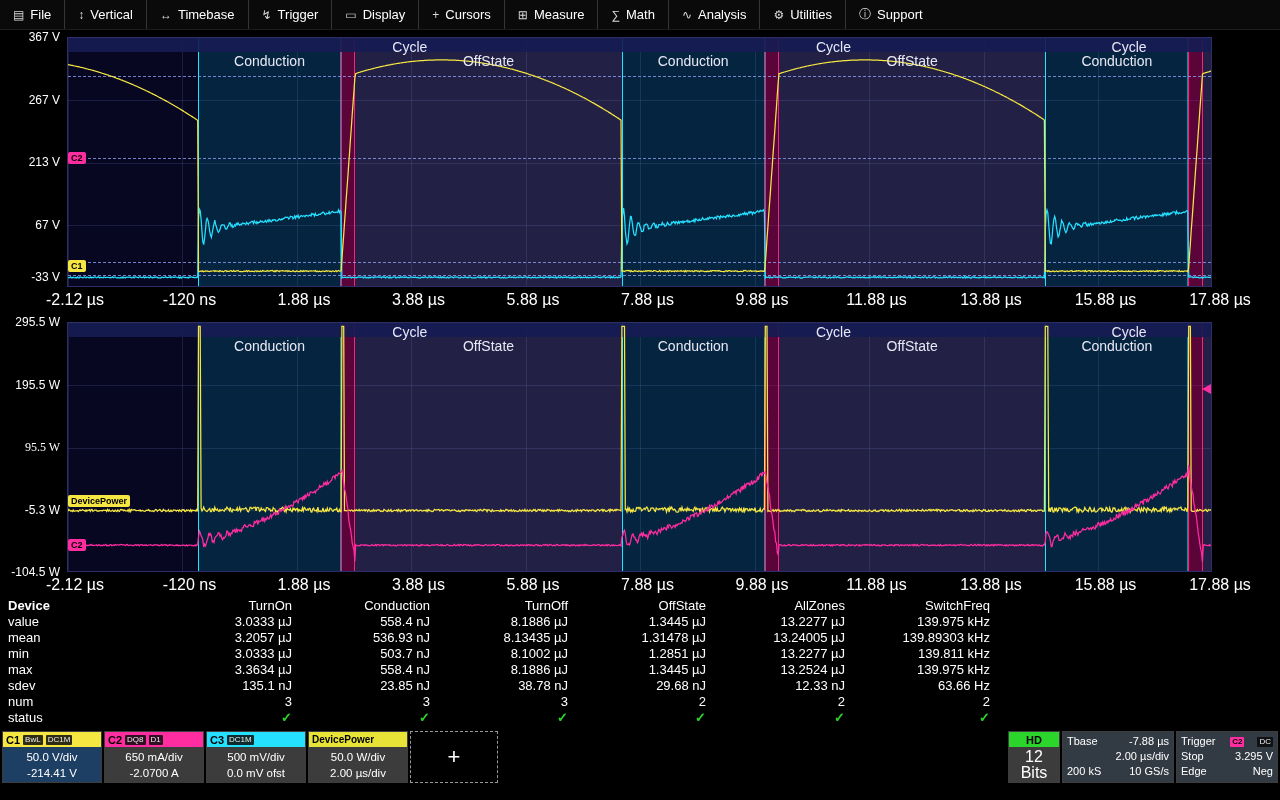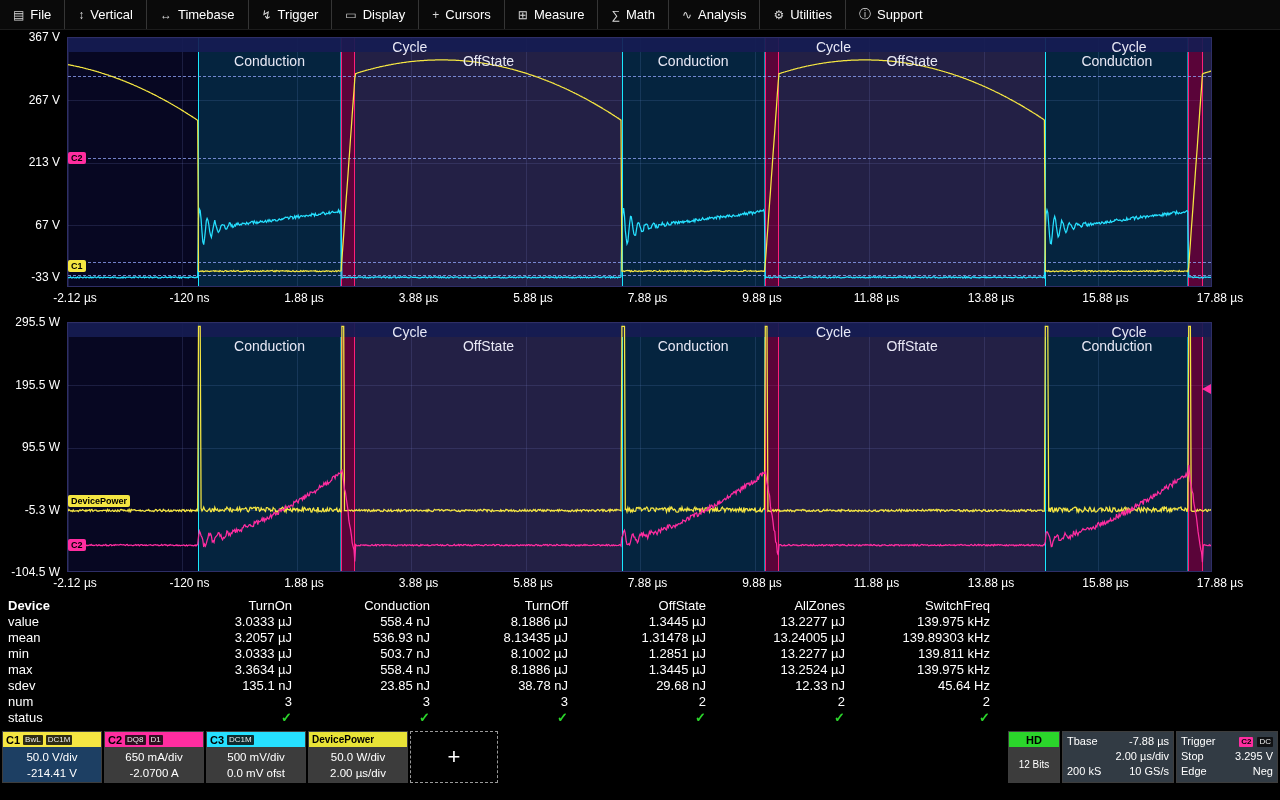--- a/index.html
+++ b/index.html
@@ -15,21 +15,21 @@
   .mi-icon{font-size:12px;color:#d8d8d8}
 
   
   .grid-panel{position:absolute;left:0;width:1280px}
   .plot{position:absolute;left:67px;width:1145px;height:250px;top:7px;background:#070722;
     border:1px solid #2e2e66;overflow:hidden;
     background-image:
       repeating-linear-gradient(to right, rgba(110,120,190,.20) 0 1px, transparent 1px 114.5px),
       repeating-linear-gradient(to bottom, rgba(110,120,190,.20) 0 1px, transparent 1px 62.5px);}
   .ylab{position:absolute;left:0;width:60px;text-align:right;font-size:12px;color:#fff;line-height:14px}
-  .xlab{position:absolute;top:261px;font-size:12px;color:#fff;transform:translateX(-50%);white-space:nowrap}
+  .xlab{position:absolute;top:261px;font-size:16px;color:#fff;transform:translateX(-50%);white-space:nowrap}
   .zone{position:absolute;top:0;height:100%;z-index:1}
   .zone.cond{background:rgba(0,185,210,0.17);border-left:1.5px solid #19e8ff;border-right:1px solid rgba(25,232,255,.55)}
   .zone.off{background:rgba(135,125,195,0.22)}
   .zone.toff{background:rgba(225,0,95,0.38);border-left:1px solid #ff1e78;border-right:1px solid #ff1e78}
   .cycleband{position:absolute;left:0;top:0;width:100%;height:14px;background:rgba(22,28,82,0.92);z-index:2}
   .zlabel{position:absolute;font-size:14px;color:#e8e8f5;transform:translateX(-50%);white-space:nowrap;z-index:5}
   .dline{position:absolute;left:0;width:100%;height:0;border-top:1px dashed rgba(150,170,255,.75);z-index:3}
   .traces{position:absolute;left:0;top:0;z-index:4}
   .marker{position:absolute;left:0;transform:translateY(-50%);font-size:9px;font-weight:bold;color:#000;
     padding:0 3px;line-height:12px;border-radius:2px;z-index:6;white-space:nowrap}
@@ -46,23 +46,23 @@
   
   .dock{position:absolute;left:0;top:731px;width:1280px;height:53px;background:#000}
   .dbox{position:absolute;top:0;height:52px;background:#262626;border:1px solid #3d3d3d;overflow:hidden}
   .dhead{height:15px;display:flex;align-items:center;gap:3px;padding:0 3px;font-size:11px;font-weight:bold;color:#000}
   .dtitle{white-space:nowrap}
   .badge{font-size:8px;font-weight:normal;background:rgba(10,10,10,.85);color:#eee;padding:0 2px;border-radius:1px;line-height:10px}
   .dbody{height:36px;padding:2px 3px;font-size:11.5px;line-height:16px;color:#fff;background:#3c3c3c;text-align:center}
   .c1body{background:#1d3f63}
   .addbox{background:#000;border:1px dashed #999;display:flex;align-items:center;justify-content:center;font-size:22px;color:#fff}
   .hdhead{justify-content:center}
-  .hdbody{display:flex;align-items:center;justify-content:center;font-size:10px}
+  .hdbody{display:flex;align-items:center;justify-content:center;font-size:16px}
   .tbasebox,.trigbox{background:#323b44;padding:2px 4px;font-size:11px;color:#fff}
-  .drow{display:flex;justify-content:space-between;align-items:center;line-height:15px;gap:4px}
+  .drow{display:flex;justify-content:space-between;align-items:center;line-height:15px;gap:13px}
   .drow .grow{margin-right:auto}
   .drow-r{text-align:right;line-height:15px}
 
   
   .footer{position:absolute;left:0;top:785px;width:1280px;height:15px;background:#101010;
     display:flex;align-items:center;padding-left:6px;font-size:11px;letter-spacing:1px}
   .brand-b{font-weight:bold;margin-right:5px}
 </style>
 </head>
 <body>
@@ -188,21 +188,21 @@
         <svg width="1145" height="250" class="traces">
           <path d="M0.0 188.2L0.9 186.4L1.7 187.3L2.6 188.1L3.4 187.7L4.3 188.5L5.2 187.0L6.0 188.3L6.9 188.2L7.7 187.8L8.6 187.8L9.4 187.6L10.3 188.5L11.2 187.5L12.0 186.8L12.9 187.7L13.7 187.2L14.6 186.5L15.5 187.2L16.3 187.6L17.2 188.3L18.0 186.9L18.9 188.2L19.8 187.2L20.6 187.3L21.5 186.7L22.3 188.4L23.2 186.6L24.0 186.5L24.9 188.4L25.8 187.7L26.6 187.0L27.5 187.0L28.3 187.1L29.2 188.3L30.1 187.9L30.9 188.3L31.8 187.5L32.6 187.5L33.5 187.6L34.3 188.0L35.2 187.1L36.1 187.4L36.9 187.4L37.8 187.2L38.6 188.5L39.5 186.4L40.4 188.1L41.2 186.8L42.1 188.1L42.9 188.4L43.8 187.8L44.7 187.1L45.5 188.3L46.4 188.3L47.2 187.1L48.1 188.1L48.9 188.6L49.8 186.9L50.7 188.0L51.5 188.4L52.4 186.5L53.2 186.4L54.1 187.1L55.0 186.8L55.8 187.8L56.7 187.1L57.5 187.8L58.4 187.8L59.3 188.0L60.1 186.6L61.0 188.6L61.8 186.5L62.7 188.5L63.5 186.4L64.4 187.0L65.3 186.8L66.1 186.6L67.0 186.9L67.8 187.6L68.7 187.6L69.6 187.5L70.4 187.4L71.3 187.8L72.1 187.0L73.0 188.2L73.9 187.7L74.7 187.5L75.6 188.0L76.4 188.4L77.3 188.2L78.1 187.4L79.0 187.2L79.9 187.6L80.7 186.6L81.6 187.9L82.4 187.6L83.3 188.2L84.2 188.1L85.0 187.8L85.9 188.6L86.7 187.7L87.6 186.5L88.5 186.7L89.3 188.2L90.2 187.4L91.0 187.0L91.9 186.4L92.7 187.5L93.6 188.5L94.5 188.3L95.3 186.4L96.2 187.4L97.0 187.2L97.9 188.6L98.8 187.8L99.6 187.8L100.5 186.7L101.3 188.6L102.2 188.5L103.0 187.1L103.9 188.4L104.8 188.0L105.6 187.0L106.5 187.1L107.3 187.2L108.2 188.2L109.1 187.3L109.9 187.2L110.8 188.4L111.6 187.0L112.5 187.8L113.4 188.5L114.2 186.6L115.1 187.1L115.9 186.7L116.8 188.4L117.6 188.5L118.5 186.9L119.4 187.7L120.2 187.0L121.1 187.5L121.9 188.4L122.8 186.6L123.7 188.4L124.5 187.2L125.4 187.3L126.2 187.7L127.1 187.2L128.0 188.1L128.8 186.5L129.7 187.7L130.5 3.4L131.4 3.4L132.2 3.4L133.1 185.5L134.0 188.0L134.8 186.6L135.7 184.2L136.5 186.5L137.4 187.4L138.3 188.2L139.1 188.5L140.0 187.3L140.8 186.4L141.7 185.5L142.6 188.6L143.4 188.6L144.3 185.8L145.1 186.0L146.0 188.8L146.8 184.3L147.7 186.8L148.6 187.2L149.4 186.0L150.3 188.1L151.1 188.5L152.0 186.7L152.9 187.8L153.7 187.1L154.6 186.7L155.4 187.8L156.3 188.2L157.2 185.9L158.0 186.3L158.9 184.2L159.7 185.6L160.6 186.2L161.4 187.7L162.3 184.4L163.2 188.2L164.0 188.9L164.9 186.3L165.7 187.0L166.6 187.2L167.5 187.1L168.3 187.2L169.2 184.8L170.0 187.9L170.9 186.8L171.7 184.5L172.6 188.0L173.5 185.9L174.3 185.6L175.2 186.1L176.0 185.9L176.9 185.7L177.8 184.8L178.6 185.9L179.5 188.3L180.3 188.8L181.2 187.4L182.1 184.4L182.9 184.3L183.8 185.7L184.6 185.5L185.5 184.4L186.3 184.7L187.2 184.2L188.1 187.8L188.9 184.5L189.8 184.3L190.6 184.7L191.5 188.2L192.4 187.6L193.2 184.9L194.1 186.7L194.9 186.6L195.8 186.1L196.7 187.5L197.5 188.4L198.4 184.5L199.2 184.5L200.1 185.1L200.9 186.6L201.8 186.0L202.7 188.2L203.5 187.4L204.4 187.9L205.2 184.6L206.1 185.8L207.0 186.0L207.8 188.9L208.7 188.1L209.5 188.9L210.4 187.3L211.3 187.1L212.1 185.6L213.0 186.3L213.8 185.0L214.7 184.2L215.5 185.4L216.4 188.3L217.3 186.5L218.1 188.8L219.0 184.4L219.8 186.5L220.7 186.6L221.6 187.1L222.4 185.7L223.3 188.2L224.1 188.7L225.0 185.2L225.9 186.7L226.7 185.7L227.6 187.4L228.4 185.9L229.3 185.4L230.1 188.4L231.0 186.5L231.9 187.7L232.7 187.3L233.6 188.1L234.4 184.9L235.3 187.9L236.2 184.4L237.0 185.2L237.9 187.0L238.7 187.3L239.6 186.0L240.4 187.0L241.3 185.2L242.2 185.6L243.0 189.0L243.9 189.1L244.7 186.1L245.6 185.1L246.5 187.7L247.3 187.9L248.2 187.0L249.0 188.7L249.9 184.1L250.8 188.6L251.6 188.2L252.5 187.9L253.3 188.8L254.2 188.0L255.0 184.8L255.9 188.7L256.8 188.7L257.6 186.8L258.5 188.0L259.3 185.2L260.2 188.1L261.1 187.9L261.9 185.2L262.8 185.6L263.6 186.4L264.5 188.1L265.4 188.2L266.2 186.6L267.1 186.5L267.9 186.8L268.8 185.2L269.6 188.5L270.5 188.8L271.4 186.5L272.2 188.4L273.1 188.7L273.9 3.4L274.8 3.4L275.7 3.4L276.5 187.5L277.4 187.5L278.2 187.8L279.1 187.4L280.0 187.5L280.8 187.1L281.7 187.3L282.5 187.9L283.4 186.9L284.2 187.2L285.1 188.4L286.0 187.6L286.8 187.1L287.7 187.6L288.5 186.7L289.4 187.6L290.3 187.7L291.1 186.5L292.0 188.0L292.8 187.2L293.7 186.8L294.6 187.7L295.4 187.2L296.3 186.7L297.1 188.1L298.0 186.7L298.8 187.0L299.7 188.4L300.6 186.5L301.4 186.9L302.3 188.5L303.1 188.4L304.0 187.2L304.9 188.3L305.7 186.6L306.6 188.1L307.4 187.3L308.3 188.0L309.2 186.8L310.0 187.1L310.9 186.8L311.7 187.5L312.6 188.5L313.4 188.0L314.3 188.6L315.2 188.3L316.0 186.4L316.9 186.9L317.7 187.6L318.6 188.2L319.5 188.5L320.3 186.8L321.2 188.0L322.0 187.9L322.9 186.5L323.7 188.5L324.6 188.4L325.5 187.8L326.3 187.2L327.2 187.5L328.0 187.7L328.9 186.7L329.8 188.3L330.6 186.5L331.5 187.7L332.3 188.6L333.2 186.9L334.1 188.1L334.9 187.4L335.8 186.8L336.6 186.5L337.5 186.5L338.3 188.4L339.2 187.3L340.1 188.1L340.9 187.1L341.8 187.0L342.6 188.0L343.5 187.1L344.4 186.9L345.2 186.8L346.1 188.2L346.9 187.4L347.8 187.2L348.7 186.6L349.5 187.9L350.4 187.8L351.2 187.8L352.1 187.2L352.9 187.2L353.8 187.9L354.7 188.1L355.5 187.4L356.4 187.5L357.2 187.2L358.1 188.3L359.0 186.8L359.8 188.3L360.7 186.6L361.5 187.4L362.4 187.8L363.3 188.1L364.1 188.6L365.0 188.5L365.8 187.1L366.7 186.4L367.5 187.1L368.4 186.9L369.3 186.9L370.1 186.7L371.0 186.5L371.8 187.8L372.7 187.3L373.6 186.5L374.4 186.9L375.3 188.1L376.1 187.3L377.0 187.6L377.8 186.7L378.7 186.8L379.6 186.6L380.4 187.3L381.3 186.9L382.1 187.9L383.0 187.9L383.9 187.0L384.7 187.3L385.6 187.0L386.4 186.7L387.3 187.4L388.2 187.9L389.0 188.4L389.9 188.3L390.7 187.3L391.6 188.5L392.4 188.5L393.3 187.3L394.2 187.1L395.0 187.9L395.9 187.4L396.7 188.3L397.6 186.7L398.5 186.9L399.3 187.3L400.2 186.9L401.0 187.8L401.9 186.9L402.8 187.5L403.6 187.7L404.5 187.1L405.3 187.9L406.2 187.7L407.0 186.7L407.9 188.1L408.8 188.6L409.6 187.0L410.5 186.9L411.3 187.6L412.2 186.4L413.1 187.0L413.9 187.6L414.8 188.0L415.6 186.4L416.5 186.4L417.4 186.9L418.2 186.9L419.1 188.5L419.9 186.7L420.8 186.8L421.6 187.1L422.5 188.3L423.4 188.6L424.2 186.7L425.1 187.9L425.9 188.2L426.8 187.8L427.7 187.7L428.5 187.5L429.4 187.5L430.2 187.6L431.1 188.0L432.0 188.4L432.8 186.8L433.7 188.2L434.5 187.5L435.4 187.4L436.2 188.4L437.1 187.8L438.0 186.4L438.8 186.9L439.7 186.9L440.5 188.3L441.4 187.3L442.3 187.9L443.1 186.7L444.0 188.3L444.8 187.7L445.7 186.9L446.5 188.4L447.4 187.6L448.3 187.9L449.1 188.6L450.0 188.3L450.8 188.1L451.7 186.8L452.6 188.0L453.4 188.2L454.3 187.0L455.1 187.4L456.0 188.0L456.9 186.4L457.7 188.2L458.6 188.2L459.4 187.0L460.3 188.1L461.1 188.2L462.0 186.8L462.9 187.4L463.7 188.4L464.6 188.1L465.4 186.6L466.3 187.4L467.2 186.5L468.0 188.5L468.9 188.2L469.7 186.9L470.6 186.5L471.5 187.3L472.3 186.5L473.2 187.4L474.0 188.2L474.9 186.7L475.7 188.3L476.6 187.0L477.5 188.1L478.3 188.1L479.2 186.4L480.0 187.0L480.9 186.8L481.8 187.3L482.6 188.2L483.5 187.2L484.3 188.0L485.2 187.3L486.1 188.3L486.9 187.4L487.8 187.3L488.6 187.7L489.5 186.8L490.3 188.3L491.2 186.5L492.1 187.9L492.9 187.3L493.8 186.7L494.6 187.5L495.5 187.7L496.4 188.0L497.2 187.3L498.1 188.0L498.9 187.9L499.8 187.5L500.7 188.5L501.5 187.8L502.4 188.6L503.2 188.0L504.1 186.9L504.9 187.7L505.8 188.5L506.7 187.8L507.5 187.1L508.4 188.5L509.2 186.5L510.1 187.8L511.0 187.3L511.8 187.7L512.7 187.0L513.5 188.5L514.4 187.2L515.2 186.7L516.1 186.7L517.0 187.4L517.8 187.7L518.7 186.9L519.5 187.3L520.4 188.4L521.3 187.1L522.1 187.5L523.0 187.9L523.8 186.8L524.7 186.8L525.6 187.0L526.4 187.9L527.3 188.4L528.1 187.9L529.0 187.1L529.8 186.5L530.7 186.9L531.6 188.1L532.4 187.2L533.3 186.9L534.1 186.4L535.0 188.4L535.9 186.6L536.7 186.9L537.6 188.3L538.4 188.3L539.3 187.9L540.2 187.3L541.0 186.4L541.9 188.5L542.7 186.4L543.6 187.3L544.4 186.6L545.3 188.0L546.2 187.5L547.0 186.5L547.9 187.7L548.7 186.4L549.6 186.8L550.5 186.9L551.3 187.0L552.2 187.4L553.0 187.8L553.9 3.4L554.8 3.4L555.6 3.4L556.5 3.4L557.3 186.4L558.2 186.3L559.0 188.8L559.9 184.7L560.8 187.5L561.6 185.4L562.5 188.7L563.3 187.2L564.2 188.9L565.1 186.3L565.9 188.2L566.8 188.4L567.6 188.3L568.5 184.6L569.4 185.1L570.2 184.5L571.1 185.8L571.9 184.4L572.8 185.3L573.6 187.8L574.5 186.9L575.4 186.1L576.2 185.3L577.1 186.4L577.9 185.1L578.8 184.1L579.7 185.3L580.5 188.3L581.4 188.2L582.2 187.5L583.1 184.9L583.9 185.0L584.8 184.9L585.7 185.7L586.5 187.6L587.4 188.4L588.2 185.0L589.1 186.0L590.0 186.2L590.8 186.6L591.7 185.5L592.5 186.0L593.4 185.6L594.3 185.1L595.1 186.9L596.0 185.4L596.8 184.6L597.7 185.8L598.5 189.0L599.4 185.9L600.3 185.1L601.1 189.1L602.0 184.2L602.8 185.8L603.7 184.2L604.6 186.1L605.4 187.0L606.3 186.0L607.1 186.6L608.0 188.8L608.9 189.0L609.7 189.0L610.6 188.8L611.4 185.5L612.3 185.1L613.1 188.3L614.0 184.3L614.9 187.3L615.7 187.8L616.6 186.0L617.4 186.0L618.3 187.9L619.2 185.0L620.0 187.3L620.9 185.6L621.7 187.4L622.6 186.8L623.5 186.7L624.3 187.2L625.2 188.4L626.0 185.4L626.9 184.1L627.7 186.9L628.6 185.1L629.5 186.4L630.3 186.0L631.2 185.8L632.0 189.0L632.9 185.9L633.8 186.5L634.6 185.1L635.5 188.7L636.3 188.4L637.2 185.1L638.1 184.8L638.9 184.8L639.8 187.1L640.6 184.2L641.5 188.8L642.3 186.5L643.2 185.6L644.1 185.7L644.9 188.0L645.8 185.9L646.6 187.7L647.5 185.0L648.4 188.6L649.2 185.2L650.1 188.1L650.9 188.3L651.8 187.6L652.6 187.4L653.5 185.0L654.4 184.1L655.2 186.0L656.1 185.7L656.9 188.7L657.8 186.4L658.7 185.2L659.5 185.1L660.4 186.6L661.2 185.7L662.1 185.7L663.0 188.3L663.8 186.4L664.7 185.6L665.5 188.0L666.4 187.6L667.2 186.0L668.1 188.4L669.0 186.1L669.8 186.1L670.7 188.3L671.5 185.2L672.4 187.1L673.3 185.6L674.1 188.7L675.0 188.9L675.8 184.5L676.7 188.4L677.6 185.8L678.4 185.6L679.3 185.8L680.1 187.8L681.0 187.6L681.8 185.9L682.7 187.4L683.6 185.8L684.4 186.1L685.3 187.0L686.1 187.5L687.0 184.6L687.9 189.0L688.7 188.8L689.6 188.2L690.4 187.5L691.3 188.0L692.2 185.6L693.0 188.6L693.9 188.8L694.7 186.9L695.6 185.7L696.4 186.1L697.3 3.4L698.2 3.4L699.0 3.4L699.9 188.3L700.7 187.7L701.6 188.1L702.5 188.5L703.3 188.4L704.2 187.6L705.0 186.7L705.9 188.4L706.8 187.5L707.6 186.8L708.5 188.2L709.3 186.6L710.2 187.3L711.0 186.9L711.9 188.6L712.8 188.0L713.6 188.1L714.5 187.8L715.3 188.1L716.2 187.2L717.1 187.9L717.9 187.4L718.8 188.2L719.6 186.7L720.5 187.5L721.4 188.2L722.2 186.8L723.1 187.3L723.9 188.5L724.8 187.8L725.6 188.0L726.5 188.6L727.4 187.5L728.2 186.8L729.1 187.2L729.9 186.7L730.8 187.3L731.7 187.0L732.5 187.0L733.4 187.8L734.2 186.6L735.1 186.4L735.9 187.4L736.8 186.8L737.7 187.7L738.5 188.6L739.4 187.8L740.2 188.2L741.1 187.3L742.0 188.4L742.8 188.3L743.7 187.8L744.5 188.3L745.4 186.9L746.3 187.7L747.1 188.2L748.0 187.9L748.8 187.0L749.7 187.0L750.5 186.7L751.4 188.6L752.3 188.6L753.1 188.6L754.0 188.4L754.8 187.5L755.7 186.7L756.6 187.8L757.4 187.4L758.3 187.7L759.1 186.4L760.0 187.8L760.9 187.5L761.7 186.8L762.6 186.9L763.4 187.8L764.3 187.8L765.1 187.1L766.0 187.6L766.9 187.4L767.7 188.3L768.6 188.0L769.4 188.1L770.3 186.8L771.2 188.0L772.0 187.0L772.9 188.6L773.7 186.5L774.6 187.1L775.5 187.2L776.3 187.2L777.2 188.2L778.0 187.5L778.9 187.5L779.7 187.5L780.6 186.5L781.5 188.4L782.3 188.4L783.2 187.2L784.0 187.9L784.9 188.3L785.8 187.5L786.6 188.1L787.5 187.1L788.3 187.7L789.2 187.9L790.1 188.5L790.9 187.1L791.8 187.5L792.6 187.5L793.5 188.3L794.3 187.4L795.2 188.2L796.1 187.8L796.9 187.2L797.8 188.1L798.6 188.1L799.5 188.6L800.4 188.1L801.2 187.0L802.1 187.8L802.9 188.0L803.8 188.5L804.6 188.4L805.5 187.3L806.4 187.6L807.2 187.0L808.1 188.5L808.9 188.6L809.8 187.9L810.7 188.5L811.5 187.5L812.4 187.2L813.2 186.8L814.1 187.4L815.0 186.9L815.8 188.4L816.7 187.6L817.5 186.6L818.4 187.5L819.2 188.1L820.1 186.9L821.0 188.6L821.8 187.9L822.7 187.9L823.5 186.8L824.4 187.8L825.3 187.6L826.1 188.1L827.0 188.4L827.8 187.6L828.7 186.8L829.6 188.1L830.4 187.8L831.3 186.4L832.1 187.4L833.0 188.6L833.8 186.5L834.7 187.1L835.6 187.8L836.4 186.9L837.3 188.1L838.1 188.3L839.0 186.6L839.9 188.4L840.7 187.9L841.6 186.7L842.4 187.5L843.3 187.3L844.2 188.1L845.0 188.1L845.9 186.7L846.7 187.3L847.6 187.5L848.4 188.2L849.3 186.7L850.2 187.2L851.0 187.3L851.9 187.7L852.7 187.6L853.6 187.9L854.5 186.4L855.3 187.3L856.2 188.2L857.0 187.8L857.9 186.9L858.8 187.7L859.6 187.8L860.5 186.6L861.3 186.5L862.2 187.8L863.0 186.5L863.9 187.7L864.8 186.8L865.6 186.5L866.5 187.5L867.3 187.4L868.2 186.4L869.1 188.1L869.9 186.4L870.8 186.7L871.6 187.1L872.5 188.5L873.3 186.8L874.2 187.5L875.1 187.0L875.9 187.1L876.8 188.3L877.6 188.4L878.5 187.1L879.4 186.9L880.2 188.0L881.1 187.8L881.9 187.0L882.8 187.2L883.7 186.7L884.5 186.9L885.4 187.6L886.2 187.7L887.1 187.2L887.9 188.2L888.8 187.5L889.7 187.0L890.5 186.7L891.4 186.7L892.2 188.5L893.1 187.6L894.0 188.1L894.8 188.6L895.7 186.8L896.5 187.0L897.4 188.2L898.3 186.8L899.1 186.7L900.0 188.1L900.8 187.8L901.7 188.6L902.5 187.7L903.4 187.6L904.3 188.5L905.1 186.9L906.0 188.5L906.8 187.7L907.7 186.5L908.6 187.8L909.4 187.8L910.3 187.2L911.1 186.8L912.0 187.7L912.9 187.6L913.7 188.6L914.6 188.0L915.4 186.6L916.3 187.3L917.1 186.9L918.0 188.4L918.9 188.5L919.7 188.6L920.6 187.1L921.4 188.3L922.3 187.4L923.2 187.0L924.0 187.9L924.9 188.4L925.7 187.4L926.6 187.0L927.5 186.8L928.3 187.5L929.2 188.4L930.0 187.5L930.9 187.3L931.7 187.1L932.6 187.1L933.5 187.0L934.3 187.9L935.2 187.5L936.0 187.9L936.9 186.6L937.8 187.6L938.6 188.4L939.5 187.9L940.3 187.1L941.2 188.1L942.0 188.0L942.9 188.5L943.8 188.0L944.6 187.6L945.5 187.1L946.3 188.6L947.2 187.1L948.1 187.3L948.9 188.3L949.8 188.3L950.6 187.0L951.5 188.6L952.4 187.1L953.2 186.4L954.1 187.8L954.9 186.9L955.8 187.9L956.6 187.0L957.5 188.5L958.4 188.4L959.2 186.6L960.1 186.7L960.9 187.1L961.8 187.3L962.7 186.5L963.5 188.3L964.4 187.8L965.2 188.2L966.1 187.2L967.0 187.4L967.8 188.3L968.7 188.3L969.5 187.2L970.4 187.2L971.2 187.5L972.1 187.0L973.0 187.1L973.8 187.1L974.7 188.4L975.5 188.2L976.4 188.1L977.3 3.4L978.1 3.4L979.0 3.4L979.8 3.4L980.7 188.5L981.6 185.0L982.4 188.9L983.3 184.9L984.1 184.6L985.0 188.9L985.8 189.0L986.7 185.7L987.6 187.4L988.4 184.6L989.3 188.5L990.1 187.6L991.0 184.9L991.9 184.9L992.7 185.4L993.6 186.6L994.4 188.7L995.3 185.2L996.2 185.4L997.0 187.6L997.9 185.6L998.7 187.5L999.6 186.0L1000.4 188.6L1001.3 188.7L1002.2 187.6L1003.0 186.5L1003.9 186.9L1004.7 185.3L1005.6 185.0L1006.5 184.4L1007.3 184.2L1008.2 184.5L1009.0 188.6L1009.9 186.2L1010.7 188.9L1011.6 186.1L1012.5 186.9L1013.3 187.3L1014.2 189.0L1015.0 188.5L1015.9 187.4L1016.8 184.5L1017.6 186.2L1018.5 187.2L1019.3 187.6L1020.2 188.5L1021.1 185.8L1021.9 184.4L1022.8 186.2L1023.6 188.7L1024.5 187.9L1025.3 188.0L1026.2 185.4L1027.1 188.8L1027.9 189.1L1028.8 188.5L1029.6 187.9L1030.5 186.2L1031.4 185.7L1032.2 185.0L1033.1 184.9L1033.9 188.2L1034.8 185.8L1035.7 187.1L1036.5 187.9L1037.4 187.3L1038.2 184.3L1039.1 184.9L1039.9 188.0L1040.8 188.3L1041.7 184.8L1042.5 187.7L1043.4 189.0L1044.2 188.9L1045.1 184.9L1046.0 185.6L1046.8 185.0L1047.7 187.7L1048.5 188.5L1049.4 188.4L1050.3 186.5L1051.1 188.2L1052.0 187.0L1052.8 187.9L1053.7 185.4L1054.5 189.0L1055.4 187.0L1056.3 185.2L1057.1 184.3L1058.0 187.5L1058.8 184.4L1059.7 188.5L1060.6 185.2L1061.4 186.0L1062.3 188.9L1063.1 186.5L1064.0 187.8L1064.9 187.3L1065.7 185.8L1066.6 186.1L1067.4 187.0L1068.3 186.9L1069.1 188.1L1070.0 185.1L1070.9 184.7L1071.7 187.0L1072.6 188.8L1073.4 185.1L1074.3 187.1L1075.2 188.1L1076.0 184.5L1076.9 185.6L1077.7 186.4L1078.6 188.7L1079.4 184.9L1080.3 185.4L1081.2 187.3L1082.0 186.6L1082.9 187.3L1083.7 188.9L1084.6 186.6L1085.5 185.1L1086.3 188.0L1087.2 185.8L1088.0 185.9L1088.9 187.5L1089.8 188.6L1090.6 187.7L1091.5 188.2L1092.3 186.4L1093.2 188.5L1094.0 184.9L1094.9 184.2L1095.8 188.0L1096.6 184.2L1097.5 185.3L1098.3 184.4L1099.2 188.7L1100.1 187.7L1100.9 186.0L1101.8 188.6L1102.6 184.7L1103.5 189.0L1104.4 186.0L1105.2 185.9L1106.1 185.0L1106.9 186.8L1107.8 185.4L1108.6 186.1L1109.5 186.8L1110.4 184.8L1111.2 184.8L1112.1 184.8L1112.9 184.1L1113.8 186.6L1114.7 186.7L1115.5 187.2L1116.4 187.7L1117.2 185.0L1118.1 185.8L1119.0 188.8L1119.8 184.8L1120.7 3.4L1121.5 3.4L1122.4 3.4L1123.2 187.4L1124.1 188.3L1125.0 188.3L1125.8 188.3L1126.7 188.6L1127.5 187.5L1128.4 188.3L1129.3 186.5L1130.1 188.0L1131.0 187.6L1131.8 186.5L1132.7 186.9L1133.6 187.6L1134.4 188.1L1135.3 188.1L1136.1 187.6L1137.0 186.7L1137.8 186.4L1138.7 188.1L1139.6 188.5L1140.4 186.6L1141.3 187.0L1142.1 187.3L1143.0 186.5L1143.9 187.5L1144.7 188.2" fill="none" stroke="#f5e642" stroke-width="1.25"></path>
           <path d="M0.0 221.9L0.9 221.8L1.7 222.6L2.6 222.8L3.4 222.6L4.3 221.6L5.2 221.5L6.0 222.7L6.9 222.5L7.7 221.5L8.6 221.7L9.4 222.9L10.3 221.6L11.2 221.6L12.0 222.9L12.9 222.9L13.7 222.5L14.6 221.9L15.5 221.7L16.3 221.7L17.2 221.8L18.0 222.9L18.9 222.1L19.8 222.7L20.6 222.3L21.5 222.0L22.3 222.3L23.2 221.5L24.0 222.4L24.9 222.2L25.8 222.6L26.6 222.3L27.5 222.0L28.3 221.7L29.2 222.7L30.1 222.4L30.9 221.8L31.8 222.1L32.6 222.6L33.5 222.5L34.3 222.8L35.2 221.8L36.1 222.4L36.9 222.2L37.8 221.5L38.6 222.7L39.5 222.4L40.4 222.8L41.2 222.4L42.1 221.6L42.9 221.6L43.8 222.7L44.7 222.3L45.5 222.0L46.4 222.4L47.2 221.6L48.1 222.1L48.9 221.9L49.8 221.9L50.7 222.1L51.5 221.8L52.4 221.5L53.2 221.6L54.1 221.9L55.0 221.8L55.8 221.6L56.7 222.3L57.5 222.5L58.4 221.6L59.3 221.5L60.1 222.6L61.0 222.3L61.8 222.1L62.7 222.0L63.5 222.0L64.4 222.7L65.3 222.6L66.1 222.0L67.0 222.0L67.8 221.5L68.7 222.4L69.6 221.8L70.4 221.7L71.3 222.9L72.1 222.1L73.0 221.7L73.9 221.7L74.7 222.3L75.6 222.3L76.4 221.9L77.3 222.5L78.1 221.9L79.0 222.6L79.9 222.3L80.7 222.0L81.6 221.8L82.4 221.6L83.3 222.1L84.2 222.3L85.0 222.5L85.9 221.9L86.7 221.9L87.6 221.6L88.5 222.2L89.3 222.0L90.2 222.2L91.0 222.8L91.9 222.4L92.7 222.4L93.6 221.5L94.5 222.5L95.3 222.2L96.2 221.8L97.0 221.5L97.9 222.2L98.8 221.9L99.6 222.8L100.5 222.1L101.3 222.3L102.2 221.5L103.0 222.2L103.9 222.1L104.8 222.2L105.6 222.6L106.5 222.7L107.3 222.5L108.2 221.8L109.1 222.6L109.9 222.0L110.8 222.7L111.6 222.2L112.5 222.8L113.4 222.3L114.2 222.3L115.1 222.2L115.9 222.0L116.8 222.7L117.6 222.9L118.5 222.0L119.4 222.9L120.2 222.3L121.1 222.0L121.9 222.0L122.8 222.1L123.7 222.5L124.5 222.3L125.4 222.8L126.2 222.6L127.1 221.8L128.0 222.9L128.8 221.9L129.7 221.8L130.5 213.8L131.4 208.0L132.2 209.8L133.1 212.8L134.0 214.2L134.8 216.9L135.7 224.0L136.5 221.1L137.4 223.0L138.3 220.5L139.1 217.4L140.0 214.8L140.8 209.8L141.7 212.3L142.6 210.7L143.4 212.9L144.3 218.9L145.1 217.9L146.0 219.4L146.8 215.2L147.7 213.9L148.6 212.8L149.4 212.0L150.3 209.7L151.1 209.8L152.0 213.2L152.9 211.7L153.7 215.2L154.6 216.7L155.4 214.5L156.3 215.1L157.2 213.8L158.0 212.8L158.9 207.9L159.7 208.4L160.6 212.2L161.4 210.5L162.3 212.7L163.2 209.8L164.0 210.5L164.9 207.3L165.7 208.1L166.6 206.7L167.5 209.9L168.3 206.1L169.2 208.7L170.0 206.5L170.9 206.8L171.7 208.2L172.6 207.0L173.5 208.2L174.3 204.9L175.2 204.7L176.0 202.5L176.9 201.8L177.8 203.7L178.6 203.4L179.5 204.1L180.3 203.2L181.2 201.8L182.1 201.5L182.9 203.0L183.8 202.9L184.6 203.5L185.5 203.4L186.3 198.8L187.2 199.9L188.1 198.3L188.9 197.5L189.8 201.5L190.6 198.0L191.5 198.8L192.4 198.2L193.2 197.4L194.1 195.1L194.9 198.5L195.8 194.5L196.7 198.2L197.5 195.8L198.4 196.6L199.2 194.1L200.1 195.5L200.9 196.1L201.8 193.7L202.7 191.7L203.5 194.6L204.4 191.9L205.2 191.7L206.1 189.3L207.0 190.4L207.8 191.9L208.7 189.8L209.5 191.1L210.4 191.3L211.3 186.3L212.1 186.8L213.0 188.4L213.8 186.9L214.7 186.2L215.5 187.4L216.4 186.5L217.3 183.0L218.1 185.1L219.0 184.4L219.8 184.3L220.7 182.9L221.6 184.2L222.4 182.4L223.3 182.0L224.1 183.1L225.0 183.1L225.9 178.6L226.7 179.2L227.6 178.8L228.4 177.1L229.3 178.7L230.1 179.8L231.0 176.7L231.9 175.4L232.7 175.6L233.6 174.9L234.4 176.9L235.3 172.8L236.2 176.7L237.0 171.5L237.9 174.5L238.7 172.8L239.6 170.6L240.4 172.8L241.3 172.6L242.2 169.0L243.0 169.1L243.9 169.2L244.7 169.7L245.6 169.3L246.5 168.2L247.3 169.9L248.2 167.7L249.0 166.9L249.9 166.6L250.8 165.3L251.6 162.7L252.5 164.3L253.3 163.0L254.2 163.7L255.0 163.2L255.9 159.8L256.8 161.6L257.6 159.6L258.5 162.5L259.3 158.5L260.2 161.0L261.1 159.6L261.9 159.3L262.8 157.9L263.6 157.4L264.5 154.0L265.4 153.2L266.2 153.0L267.1 155.4L267.9 151.8L268.8 152.1L269.6 152.6L270.5 150.1L271.4 150.6L272.2 150.3L273.1 148.3L273.9 147.2L274.8 151.4L275.7 159.3L276.5 166.1L277.4 168.8L278.2 174.9L279.1 181.1L280.0 187.2L280.8 197.2L281.7 202.3L282.5 206.1L283.4 212.3L284.2 219.8L285.1 223.6L286.0 226.9L286.8 238.5L287.7 221.7L288.5 222.5L289.4 222.8L290.3 222.5L291.1 222.6L292.0 222.8L292.8 221.8L293.7 222.0L294.6 222.1L295.4 221.9L296.3 222.5L297.1 221.8L298.0 222.3L298.8 222.0L299.7 222.5L300.6 222.3L301.4 222.6L302.3 222.9L303.1 222.2L304.0 221.6L304.9 222.4L305.7 222.7L306.6 222.4L307.4 221.5L308.3 222.8L309.2 221.5L310.0 221.5L310.9 221.8L311.7 222.8L312.6 222.3L313.4 221.6L314.3 221.7L315.2 222.7L316.0 221.8L316.9 221.6L317.7 222.2L318.6 221.9L319.5 221.8L320.3 221.8L321.2 222.4L322.0 221.7L322.9 222.5L323.7 222.9L324.6 222.5L325.5 222.0L326.3 222.7L327.2 222.2L328.0 222.9L328.9 222.9L329.8 221.9L330.6 222.0L331.5 222.2L332.3 222.1L333.2 221.9L334.1 221.9L334.9 222.8L335.8 222.5L336.6 221.5L337.5 221.9L338.3 222.8L339.2 222.0L340.1 222.2L340.9 222.2L341.8 221.8L342.6 222.3L343.5 222.4L344.4 221.9L345.2 222.8L346.1 222.0L346.9 222.0L347.8 222.3L348.7 221.8L349.5 222.1L350.4 222.9L351.2 222.7L352.1 222.8L352.9 221.5L353.8 222.5L354.7 221.8L355.5 222.0L356.4 222.3L357.2 222.4L358.1 222.0L359.0 222.5L359.8 221.7L360.7 222.8L361.5 222.7L362.4 222.6L363.3 222.3L364.1 221.7L365.0 222.2L365.8 222.0L366.7 222.3L367.5 221.8L368.4 221.7L369.3 221.5L370.1 222.3L371.0 222.3L371.8 222.4L372.7 221.6L373.6 222.8L374.4 221.9L375.3 222.6L376.1 222.3L377.0 222.6L377.8 222.5L378.7 221.8L379.6 221.5L380.4 222.1L381.3 222.7L382.1 222.4L383.0 222.7L383.9 222.6L384.7 222.7L385.6 222.0L386.4 221.4L387.3 222.7L388.2 222.7L389.0 222.0L389.9 222.3L390.7 221.5L391.6 222.7L392.4 221.7L393.3 221.7L394.2 222.4L395.0 222.5L395.9 221.5L396.7 221.9L397.6 221.5L398.5 222.3L399.3 222.5L400.2 221.7L401.0 222.4L401.9 222.7L402.8 221.9L403.6 222.8L404.5 222.9L405.3 222.3L406.2 221.8L407.0 222.6L407.9 221.6L408.8 221.6L409.6 222.3L410.5 221.6L411.3 221.8L412.2 222.4L413.1 222.3L413.9 222.1L414.8 222.7L415.6 222.9L416.5 222.1L417.4 221.6L418.2 221.6L419.1 222.2L419.9 222.6L420.8 222.2L421.6 222.1L422.5 222.2L423.4 222.4L424.2 222.2L425.1 221.5L425.9 221.6L426.8 222.7L427.7 222.5L428.5 221.6L429.4 221.7L430.2 221.7L431.1 221.7L432.0 222.7L432.8 222.8L433.7 222.0L434.5 222.5L435.4 222.8L436.2 222.3L437.1 222.5L438.0 221.6L438.8 222.5L439.7 222.0L440.5 222.9L441.4 222.3L442.3 222.6L443.1 221.9L444.0 222.2L444.8 222.7L445.7 222.4L446.5 222.6L447.4 222.6L448.3 221.9L449.1 221.7L450.0 222.5L450.8 222.4L451.7 222.6L452.6 221.8L453.4 222.4L454.3 222.0L455.1 222.5L456.0 221.9L456.9 222.0L457.7 222.7L458.6 221.9L459.4 222.4L460.3 221.7L461.1 221.6L462.0 222.6L462.9 221.9L463.7 221.9L464.6 222.5L465.4 222.3L466.3 222.8L467.2 221.9L468.0 221.5L468.9 221.7L469.7 222.6L470.6 222.0L471.5 222.8L472.3 222.2L473.2 222.9L474.0 222.3L474.9 222.0L475.7 221.6L476.6 222.3L477.5 221.6L478.3 222.0L479.2 221.5L480.0 222.9L480.9 222.2L481.8 221.5L482.6 221.9L483.5 221.9L484.3 222.6L485.2 222.6L486.1 222.1L486.9 222.6L487.8 222.6L488.6 221.4L489.5 221.5L490.3 222.4L491.2 222.3L492.1 222.7L492.9 222.5L493.8 221.6L494.6 222.3L495.5 221.7L496.4 222.3L497.2 221.6L498.1 222.8L498.9 221.7L499.8 222.3L500.7 222.2L501.5 222.8L502.4 222.8L503.2 221.7L504.1 222.7L504.9 222.1L505.8 221.7L506.7 222.1L507.5 222.9L508.4 222.3L509.2 222.1L510.1 222.8L511.0 221.9L511.8 222.8L512.7 221.9L513.5 221.8L514.4 222.5L515.2 222.4L516.1 221.5L517.0 222.6L517.8 221.6L518.7 222.2L519.5 221.9L520.4 222.5L521.3 222.7L522.1 222.2L523.0 222.5L523.8 222.4L524.7 222.1L525.6 221.6L526.4 222.2L527.3 222.4L528.1 222.4L529.0 222.2L529.8 221.5L530.7 221.5L531.6 222.0L532.4 222.9L533.3 222.1L534.1 222.5L535.0 221.8L535.9 222.4L536.7 222.4L537.6 222.5L538.4 221.6L539.3 222.8L540.2 221.5L541.0 221.8L541.9 222.7L542.7 222.9L543.6 222.0L544.4 222.6L545.3 221.8L546.2 222.7L547.0 222.2L547.9 222.3L548.7 222.6L549.6 222.5L550.5 222.4L551.3 221.7L552.2 221.8L553.0 222.9L553.9 214.3L554.8 212.6L555.6 208.6L556.5 207.1L557.3 210.7L558.2 218.2L559.0 221.5L559.9 221.6L560.8 220.8L561.6 221.9L562.5 218.8L563.3 215.2L564.2 211.5L565.1 211.0L565.9 214.0L566.8 214.0L567.6 217.0L568.5 216.7L569.4 219.7L570.2 218.4L571.1 213.8L571.9 211.4L572.8 212.5L573.6 209.4L574.5 213.0L575.4 210.0L576.2 212.6L577.1 211.7L577.9 213.4L578.8 211.8L579.7 215.3L580.5 212.6L581.4 208.8L582.2 210.7L583.1 207.7L583.9 209.2L584.8 209.4L585.7 211.1L586.5 209.3L587.4 208.3L588.2 209.6L589.1 211.6L590.0 208.9L590.8 206.5L591.7 207.4L592.5 209.3L593.4 205.2L594.3 206.8L595.1 206.6L596.0 204.7L596.8 204.6L597.7 206.4L598.5 206.9L599.4 202.6L600.3 204.5L601.1 201.6L602.0 202.1L602.8 203.7L603.7 205.2L604.6 204.1L605.4 202.4L606.3 202.7L607.1 204.3L608.0 201.6L608.9 202.7L609.7 201.5L610.6 200.7L611.4 200.8L612.3 200.8L613.1 199.7L614.0 200.1L614.9 196.9L615.7 197.6L616.6 197.7L617.4 198.7L618.3 197.0L619.2 194.6L620.0 194.3L620.9 197.1L621.7 196.2L622.6 192.5L623.5 192.6L624.3 192.0L625.2 191.5L626.0 194.3L626.9 190.3L627.7 190.6L628.6 189.7L629.5 193.4L630.3 193.1L631.2 190.5L632.0 190.2L632.9 191.0L633.8 186.8L634.6 188.8L635.5 189.2L636.3 189.6L637.2 187.3L638.1 186.8L638.9 187.8L639.8 184.9L640.6 187.4L641.5 182.7L642.3 184.6L643.2 182.0L644.1 182.4L644.9 184.7L645.8 184.5L646.6 181.1L647.5 182.3L648.4 182.8L649.2 181.9L650.1 178.0L650.9 181.7L651.8 178.4L652.6 180.1L653.5 179.3L654.4 178.3L655.2 176.9L656.1 176.2L656.9 175.4L657.8 176.7L658.7 175.5L659.5 172.9L660.4 175.1L661.2 173.7L662.1 174.0L663.0 171.5L663.8 170.7L664.7 170.9L665.5 168.9L666.4 169.6L667.2 168.2L668.1 170.8L669.0 167.1L669.8 167.3L670.7 166.2L671.5 168.0L672.4 169.1L673.3 163.7L674.1 166.2L675.0 162.6L675.8 166.4L676.7 161.6L677.6 164.2L678.4 160.9L679.3 160.3L680.1 161.0L681.0 159.9L681.8 162.3L682.7 161.3L683.6 157.3L684.4 161.0L685.3 160.1L686.1 157.9L687.0 159.4L687.9 158.2L688.7 158.3L689.6 153.3L690.4 156.9L691.3 152.8L692.2 151.0L693.0 150.4L693.9 153.4L694.7 149.6L695.6 150.2L696.4 150.5L697.3 148.1L698.2 154.2L699.0 159.9L699.9 163.8L700.7 169.2L701.6 172.9L702.5 183.9L703.3 188.6L704.2 192.7L705.0 198.9L705.9 207.0L706.8 208.5L707.6 218.8L708.5 220.2L709.3 229.6L710.2 232.1L711.0 222.2L711.9 221.7L712.8 221.6L713.6 222.6L714.5 222.8L715.3 222.6L716.2 221.8L717.1 222.9L717.9 222.3L718.8 222.5L719.6 222.4L720.5 221.5L721.4 221.6L722.2 222.5L723.1 222.5L723.9 222.5L724.8 221.8L725.6 221.6L726.5 222.1L727.4 222.2L728.2 222.0L729.1 222.6L729.9 222.3L730.8 222.9L731.7 222.5L732.5 222.2L733.4 222.7L734.2 221.5L735.1 221.7L735.9 222.5L736.8 222.2L737.7 221.7L738.5 221.8L739.4 222.1L740.2 222.8L741.1 222.3L742.0 222.7L742.8 221.7L743.7 222.5L744.5 222.9L745.4 221.5L746.3 222.5L747.1 222.8L748.0 222.3L748.8 222.4L749.7 222.7L750.5 222.1L751.4 221.9L752.3 222.4L753.1 222.5L754.0 221.6L754.8 221.9L755.7 222.9L756.6 222.2L757.4 222.6L758.3 221.6L759.1 221.8L760.0 222.2L760.9 222.3L761.7 221.8L762.6 222.8L763.4 222.0L764.3 222.9L765.1 221.7L766.0 221.8L766.9 222.3L767.7 222.1L768.6 221.6L769.4 221.7L770.3 222.0L771.2 222.0L772.0 222.8L772.9 221.7L773.7 222.2L774.6 221.6L775.5 222.1L776.3 221.8L777.2 222.3L778.0 222.7L778.9 222.8L779.7 222.7L780.6 221.5L781.5 222.4L782.3 222.2L783.2 222.5L784.0 221.9L784.9 222.0L785.8 222.1L786.6 222.8L787.5 222.6L788.3 221.7L789.2 222.0L790.1 222.1L790.9 222.9L791.8 221.8L792.6 222.8L793.5 222.7L794.3 221.8L795.2 221.8L796.1 221.9L796.9 222.2L797.8 221.5L798.6 222.0L799.5 221.6L800.4 222.2L801.2 222.0L802.1 222.4L802.9 221.5L803.8 222.4L804.6 222.6L805.5 221.7L806.4 221.7L807.2 222.4L808.1 222.1L808.9 222.9L809.8 222.1L810.7 221.9L811.5 222.9L812.4 222.6L813.2 222.8L814.1 221.8L815.0 222.1L815.8 222.0L816.7 221.6L817.5 222.1L818.4 222.5L819.2 222.6L820.1 222.6L821.0 222.4L821.8 221.8L822.7 222.4L823.5 221.7L824.4 222.1L825.3 222.4L826.1 222.9L827.0 221.6L827.8 222.1L828.7 221.7L829.6 221.8L830.4 221.6L831.3 222.9L832.1 222.2L833.0 221.8L833.8 222.5L834.7 222.1L835.6 222.2L836.4 222.6L837.3 221.9L838.1 222.0L839.0 221.9L839.9 221.8L840.7 222.8L841.6 221.8L842.4 222.4L843.3 222.0L844.2 222.3L845.0 221.7L845.9 222.8L846.7 221.5L847.6 222.1L848.4 222.8L849.3 221.5L850.2 222.5L851.0 222.9L851.9 222.6L852.7 222.1L853.6 221.4L854.5 221.5L855.3 222.3L856.2 221.9L857.0 221.9L857.9 222.2L858.8 222.2L859.6 221.7L860.5 222.8L861.3 222.7L862.2 222.2L863.0 222.6L863.9 222.0L864.8 222.4L865.6 222.4L866.5 221.7L867.3 222.4L868.2 222.6L869.1 222.4L869.9 222.0L870.8 222.2L871.6 222.8L872.5 221.5L873.3 222.7L874.2 222.7L875.1 222.6L875.9 222.1L876.8 222.4L877.6 221.8L878.5 222.1L879.4 222.4L880.2 222.2L881.1 221.7L881.9 221.9L882.8 222.3L883.7 222.2L884.5 222.1L885.4 222.3L886.2 221.8L887.1 222.7L887.9 222.4L888.8 222.1L889.7 221.9L890.5 221.9L891.4 222.2L892.2 221.7L893.1 221.5L894.0 221.9L894.8 222.3L895.7 222.2L896.5 221.9L897.4 221.9L898.3 222.4L899.1 222.5L900.0 222.2L900.8 222.6L901.7 222.7L902.5 221.7L903.4 221.5L904.3 222.2L905.1 222.6L906.0 222.4L906.8 221.4L907.7 222.1L908.6 222.7L909.4 221.9L910.3 221.4L911.1 222.5L912.0 221.6L912.9 221.9L913.7 222.8L914.6 222.2L915.4 221.5L916.3 221.5L917.1 222.0L918.0 222.9L918.9 221.8L919.7 222.8L920.6 221.9L921.4 222.5L922.3 222.7L923.2 221.6L924.0 222.2L924.9 221.7L925.7 222.8L926.6 221.4L927.5 222.2L928.3 221.9L929.2 222.2L930.0 221.4L930.9 221.7L931.7 222.3L932.6 221.6L933.5 221.9L934.3 222.1L935.2 222.4L936.0 222.6L936.9 222.1L937.8 222.8L938.6 221.7L939.5 222.6L940.3 222.8L941.2 221.8L942.0 222.0L942.9 222.4L943.8 222.0L944.6 222.2L945.5 222.0L946.3 222.9L947.2 222.1L948.1 222.9L948.9 222.0L949.8 222.3L950.6 222.5L951.5 221.6L952.4 222.4L953.2 221.5L954.1 222.0L954.9 222.4L955.8 221.9L956.6 222.7L957.5 222.5L958.4 221.9L959.2 222.3L960.1 221.5L960.9 222.6L961.8 222.5L962.7 222.7L963.5 221.9L964.4 221.6L965.2 222.6L966.1 221.7L967.0 222.0L967.8 222.0L968.7 221.7L969.5 222.5L970.4 222.8L971.2 221.9L972.1 222.4L973.0 222.9L973.8 222.4L974.7 222.9L975.5 221.6L976.4 221.8L977.3 218.9L978.1 209.5L979.0 208.7L979.8 209.9L980.7 211.9L981.6 213.9L982.4 218.2L983.3 223.7L984.1 223.4L985.0 218.5L985.8 216.9L986.7 213.8L987.6 214.5L988.4 213.5L989.3 212.0L990.1 212.7L991.0 217.4L991.9 217.3L992.7 217.4L993.6 216.1L994.4 215.1L995.3 215.8L996.2 212.8L997.0 209.8L997.9 211.9L998.7 212.5L999.6 214.4L1000.4 215.3L1001.3 213.4L1002.2 215.6L1003.0 212.0L1003.9 212.4L1004.7 213.6L1005.6 207.8L1006.5 211.3L1007.3 212.2L1008.2 207.8L1009.0 210.1L1009.9 212.2L1010.7 209.9L1011.6 208.8L1012.5 209.2L1013.3 208.1L1014.2 206.8L1015.0 205.6L1015.9 206.8L1016.8 206.5L1017.6 206.8L1018.5 205.8L1019.3 204.8L1020.2 205.0L1021.1 206.6L1021.9 205.4L1022.8 204.7L1023.6 206.4L1024.5 204.9L1025.3 203.7L1026.2 205.6L1027.1 206.0L1027.9 202.7L1028.8 203.8L1029.6 200.3L1030.5 199.6L1031.4 201.6L1032.2 203.0L1033.1 199.1L1033.9 202.7L1034.8 199.1L1035.7 201.3L1036.5 198.5L1037.4 201.2L1038.2 200.1L1039.1 198.2L1039.9 199.8L1040.8 197.6L1041.7 198.2L1042.5 195.7L1043.4 198.0L1044.2 197.4L1045.1 197.6L1046.0 195.3L1046.8 196.2L1047.7 196.2L1048.5 191.2L1049.4 194.2L1050.3 195.1L1051.1 191.0L1052.0 193.6L1052.8 191.8L1053.7 189.5L1054.5 188.9L1055.4 192.5L1056.3 187.3L1057.1 191.8L1058.0 190.4L1058.8 187.1L1059.7 190.2L1060.6 186.7L1061.4 189.3L1062.3 186.7L1063.1 187.7L1064.0 183.7L1064.9 187.0L1065.7 186.5L1066.6 184.1L1067.4 181.5L1068.3 183.7L1069.1 181.4L1070.0 182.2L1070.9 183.4L1071.7 181.6L1072.6 178.6L1073.4 179.0L1074.3 178.2L1075.2 181.7L1076.0 176.5L1076.9 176.7L1077.7 176.5L1078.6 178.6L1079.4 176.3L1080.3 178.4L1081.2 176.5L1082.0 174.9L1082.9 172.9L1083.7 175.1L1084.6 175.6L1085.5 170.8L1086.3 174.2L1087.2 170.9L1088.0 172.0L1088.9 172.0L1089.8 168.6L1090.6 169.7L1091.5 170.8L1092.3 171.0L1093.2 168.9L1094.0 166.5L1094.9 167.3L1095.8 166.7L1096.6 164.1L1097.5 165.1L1098.3 162.7L1099.2 165.0L1100.1 166.0L1100.9 163.3L1101.8 161.0L1102.6 160.9L1103.5 161.9L1104.4 163.7L1105.2 158.4L1106.1 160.1L1106.9 157.2L1107.8 159.9L1108.6 159.7L1109.5 156.3L1110.4 156.3L1111.2 155.8L1112.1 155.9L1112.9 154.7L1113.8 153.3L1114.7 153.1L1115.5 154.6L1116.4 153.4L1117.2 153.9L1118.1 150.5L1119.0 153.2L1119.8 151.4L1120.7 142.1L1121.5 149.2L1122.4 158.6L1123.2 162.5L1124.1 168.6L1125.0 170.6L1125.8 179.7L1126.7 184.7L1127.5 189.1L1128.4 194.0L1129.3 201.9L1130.1 208.9L1131.0 214.8L1131.8 220.7L1132.7 226.2L1133.6 229.7L1134.4 239.3L1135.3 222.2L1136.1 221.5L1137.0 222.1L1137.8 222.1L1138.7 222.3L1139.6 222.7L1140.4 222.7L1141.3 221.8L1142.1 222.8L1143.0 222.0L1143.9 222.0L1144.7 222.2" fill="none" stroke="#ff2da0" stroke-width="1.25"></path>
         </svg>
         <div class="marker" style="background: rgb(245, 230, 66); top: 178.438px;">DevicePower</div>
         <div class="marker" style="background: rgb(255, 45, 160); top: 222.188px;">C2</div>
         <div class="trigarrow" style="top: 65.9375px;"></div>
       </div>
   <div class="ylab" style="top: 0px;">295.5 W</div>
       <div class="ylab" style="top: 62.5px;">195.5 W</div>
-      <div class="ylab" style="top: 125px;">95.5 W</div>
+      <div class="ylab" style="top: 125px; font-family: Liberation Serif, serif;">95.5 W</div>
       <div class="ylab" style="top: 187.5px;">-5.3 W</div>
       <div class="ylab" style="top: 250px;">-104.5 W</div>
       <div class="xlab" style="left: 75px;">-2.12 µs</div>
       <div class="xlab" style="left: 189.5px;">-120 ns</div>
       <div class="xlab" style="left: 304px;">1.88 µs</div>
       <div class="xlab" style="left: 418.5px;">3.88 µs</div>
       <div class="xlab" style="left: 533px;">5.88 µs</div>
       <div class="xlab" style="left: 647.5px;">7.88 µs</div>
       <div class="xlab" style="left: 762px;">9.88 µs</div>
       <div class="xlab" style="left: 876.5px;">11.88 µs</div>
@@ -257,21 +257,21 @@
         <div class="cv">13.2524 µJ</div>
         <div class="cv">139.975 kHz</div>
       </div>
       <div class="trow">
         <div class="c0">sdev</div>
         <div class="cv">135.1 nJ</div>
         <div class="cv">23.85 nJ</div>
         <div class="cv">38.78 nJ</div>
         <div class="cv">29.68 nJ</div>
         <div class="cv">12.33 nJ</div>
-        <div class="cv">45.64 Hz</div>
+        <div class="cv">63.66 Hz</div>
       </div>
       <div class="trow">
         <div class="c0">num</div>
         <div class="cv">3</div>
         <div class="cv">3</div>
         <div class="cv">3</div>
         <div class="cv">2</div>
         <div class="cv">2</div>
         <div class="cv">2</div>
       </div>

